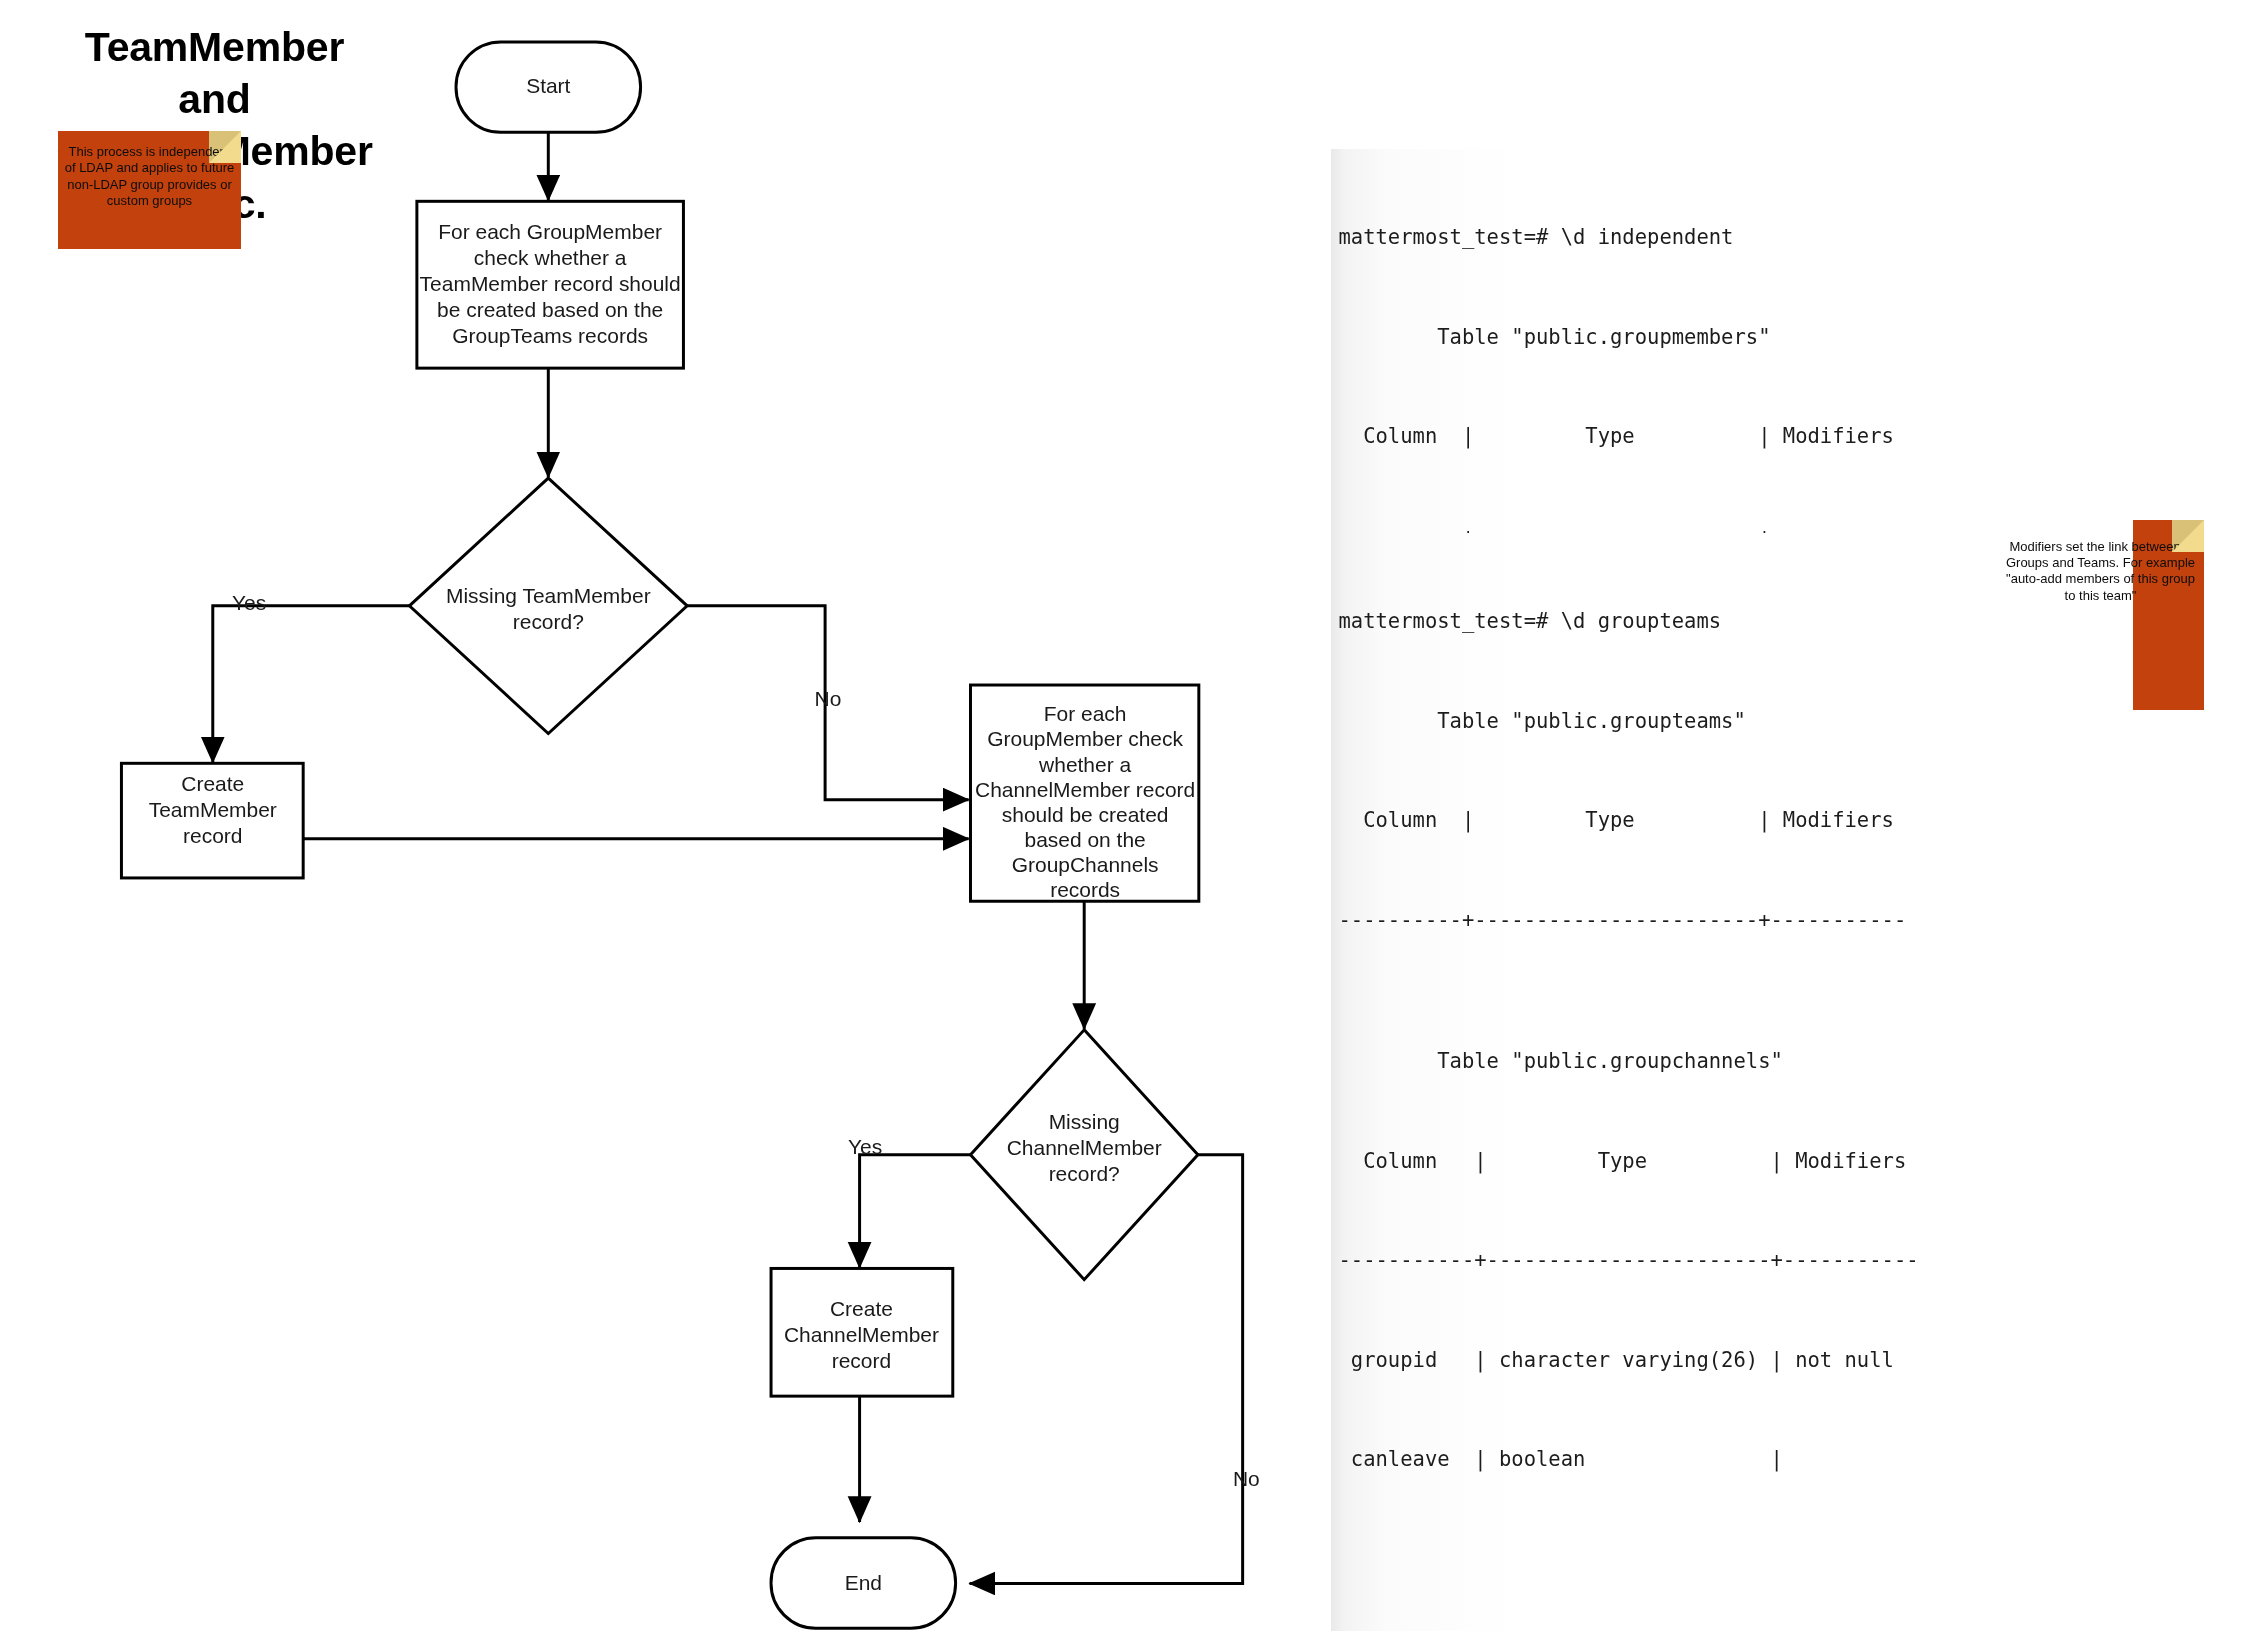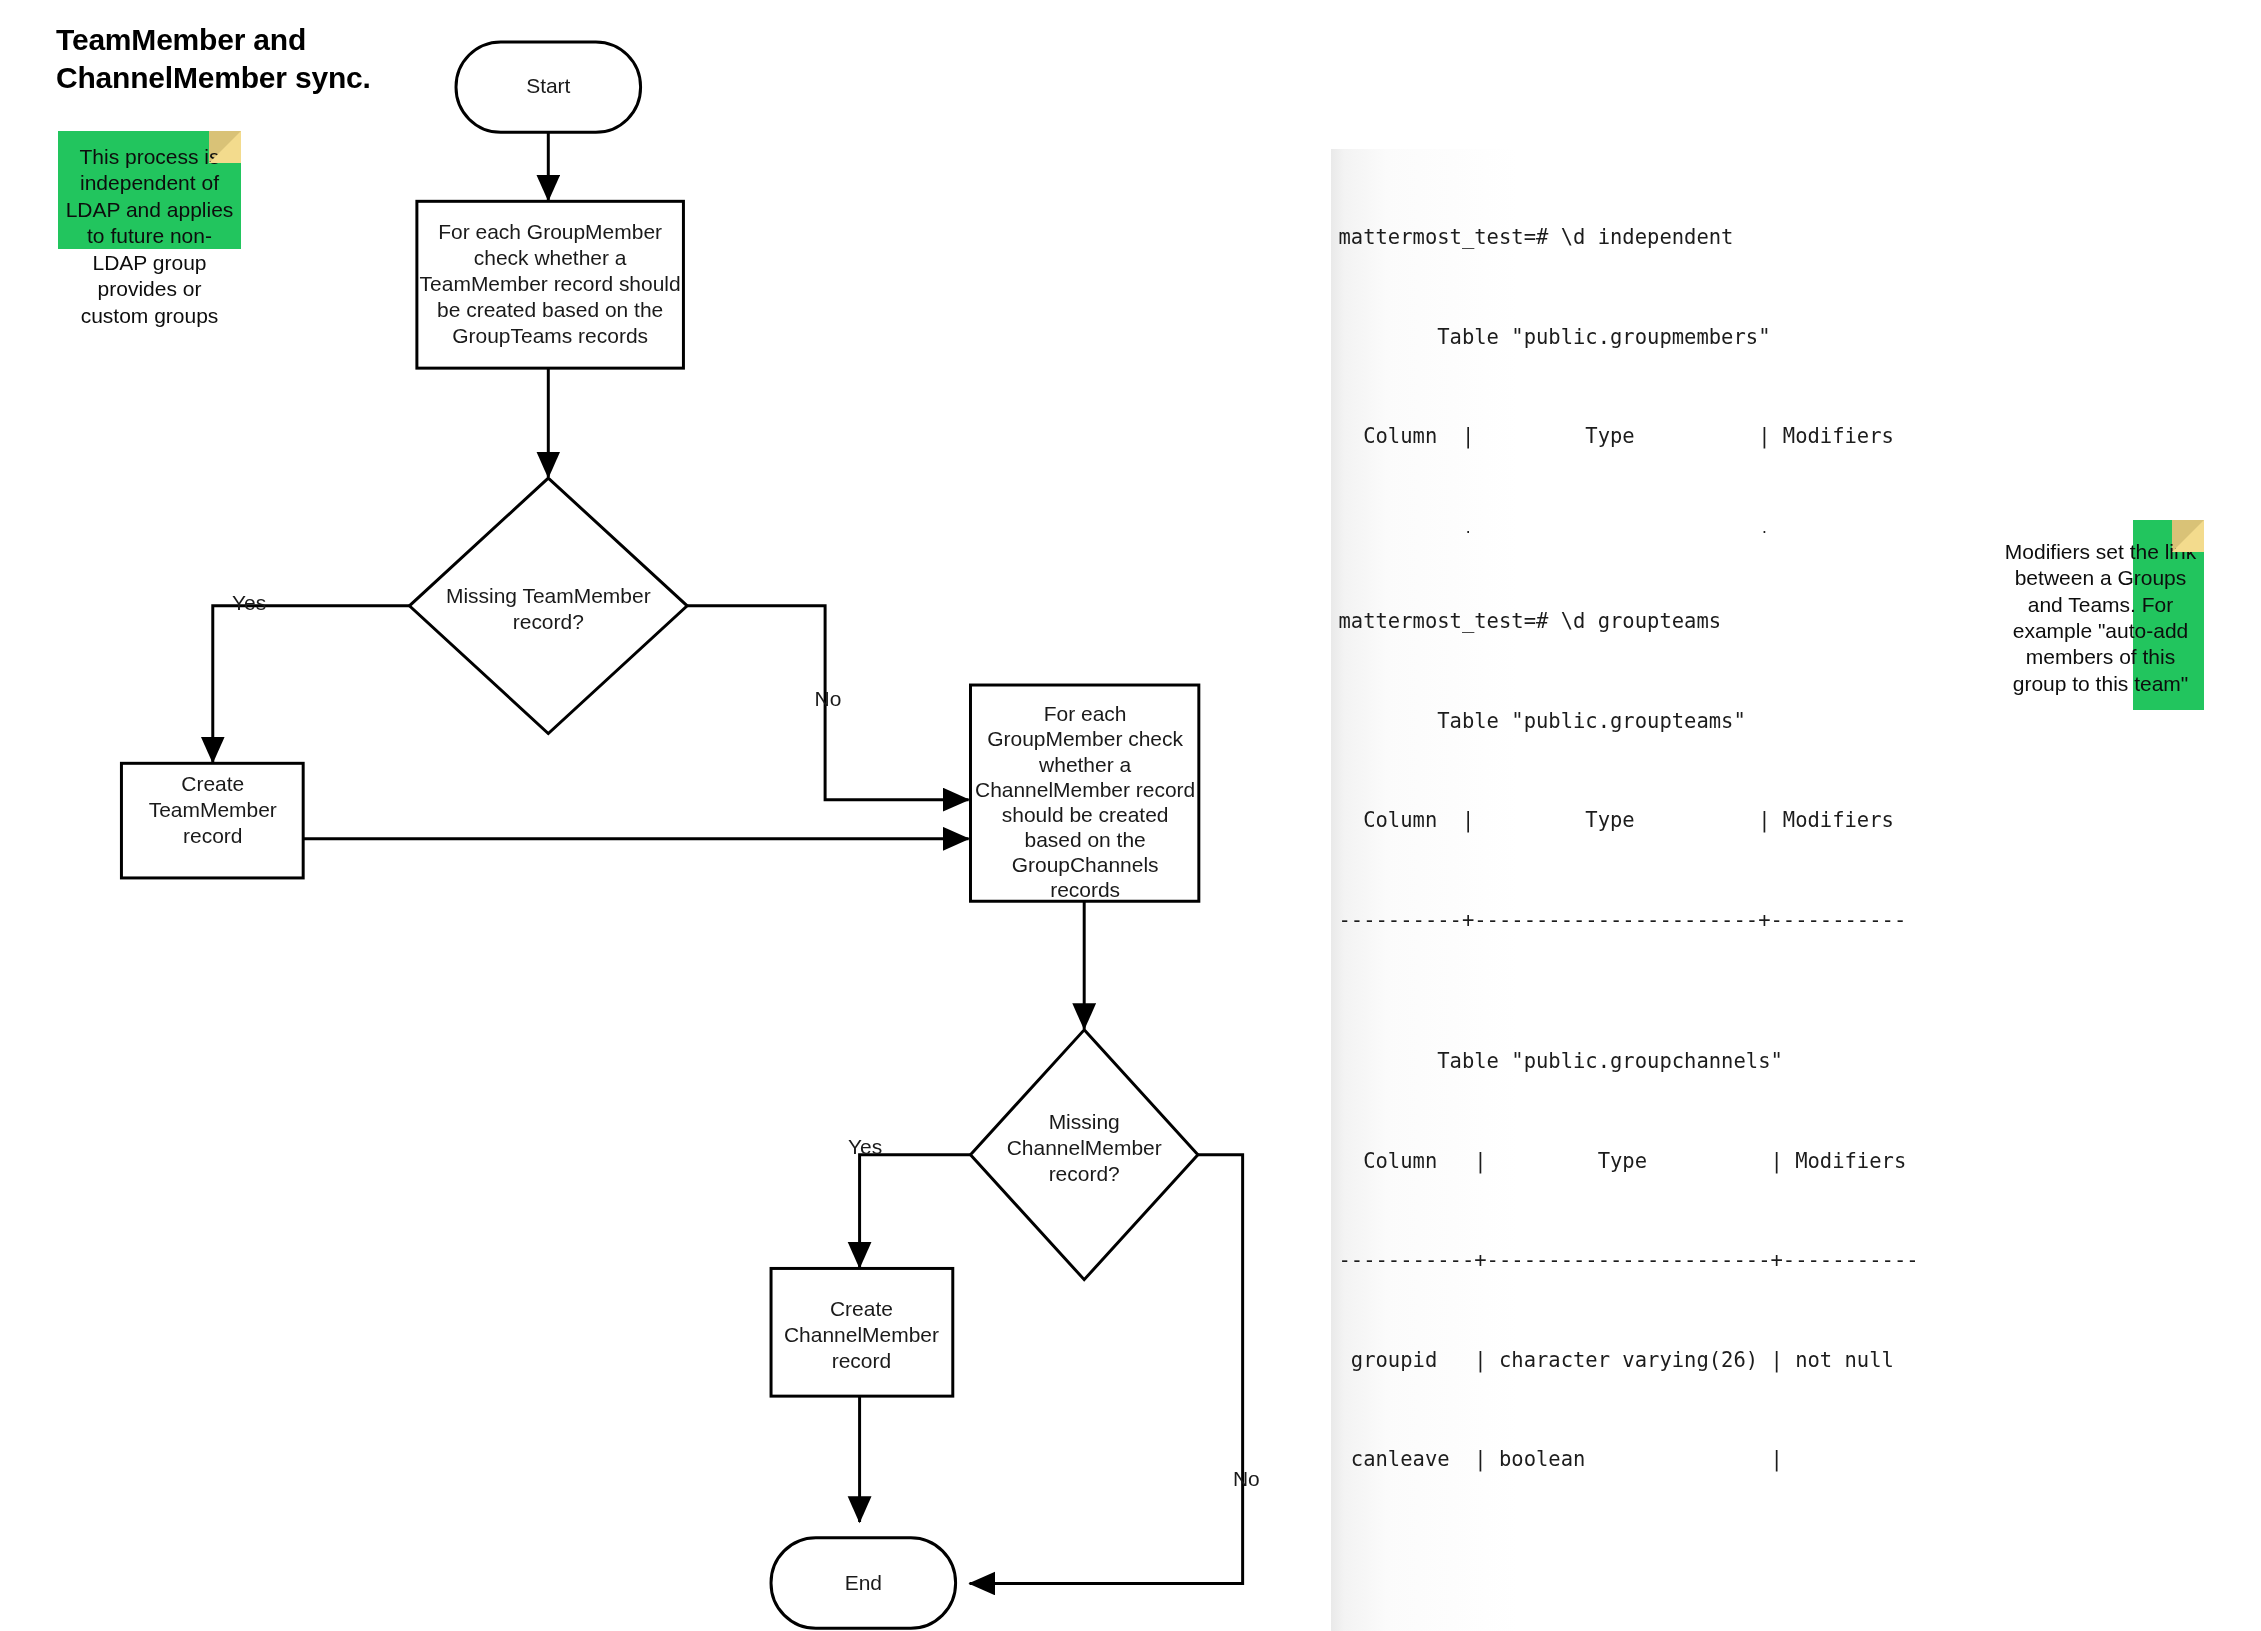--- a/index.html
+++ b/index.html
@@ -19,32 +19,33 @@
     overflow: hidden;
     background: #ffffff;
   }
 
   
   .diagram-title {
     position: absolute;
     left: 56px;
     top: 20.5px;
     width: 317px;
-    font-size: 30px;
+    text-align: center;
+    font-size: 41px;
     font-weight: bold;
     line-height: 1.28;
     letter-spacing: -0.2px;
   }
 
   
   .note {
     position: absolute;
-    background: #22c55e;
+    background: #c2410c;
     color: #0d0d0d;
-    font-size: 21px;
+    font-size: 13px;
     line-height: 1.26;
     text-align: center;
     box-sizing: border-box;
     display: flex;
     align-items: flex-start;
     justify-content: center;
   }
   .note .note-text {
     position: relative;
     z-index: 2;

